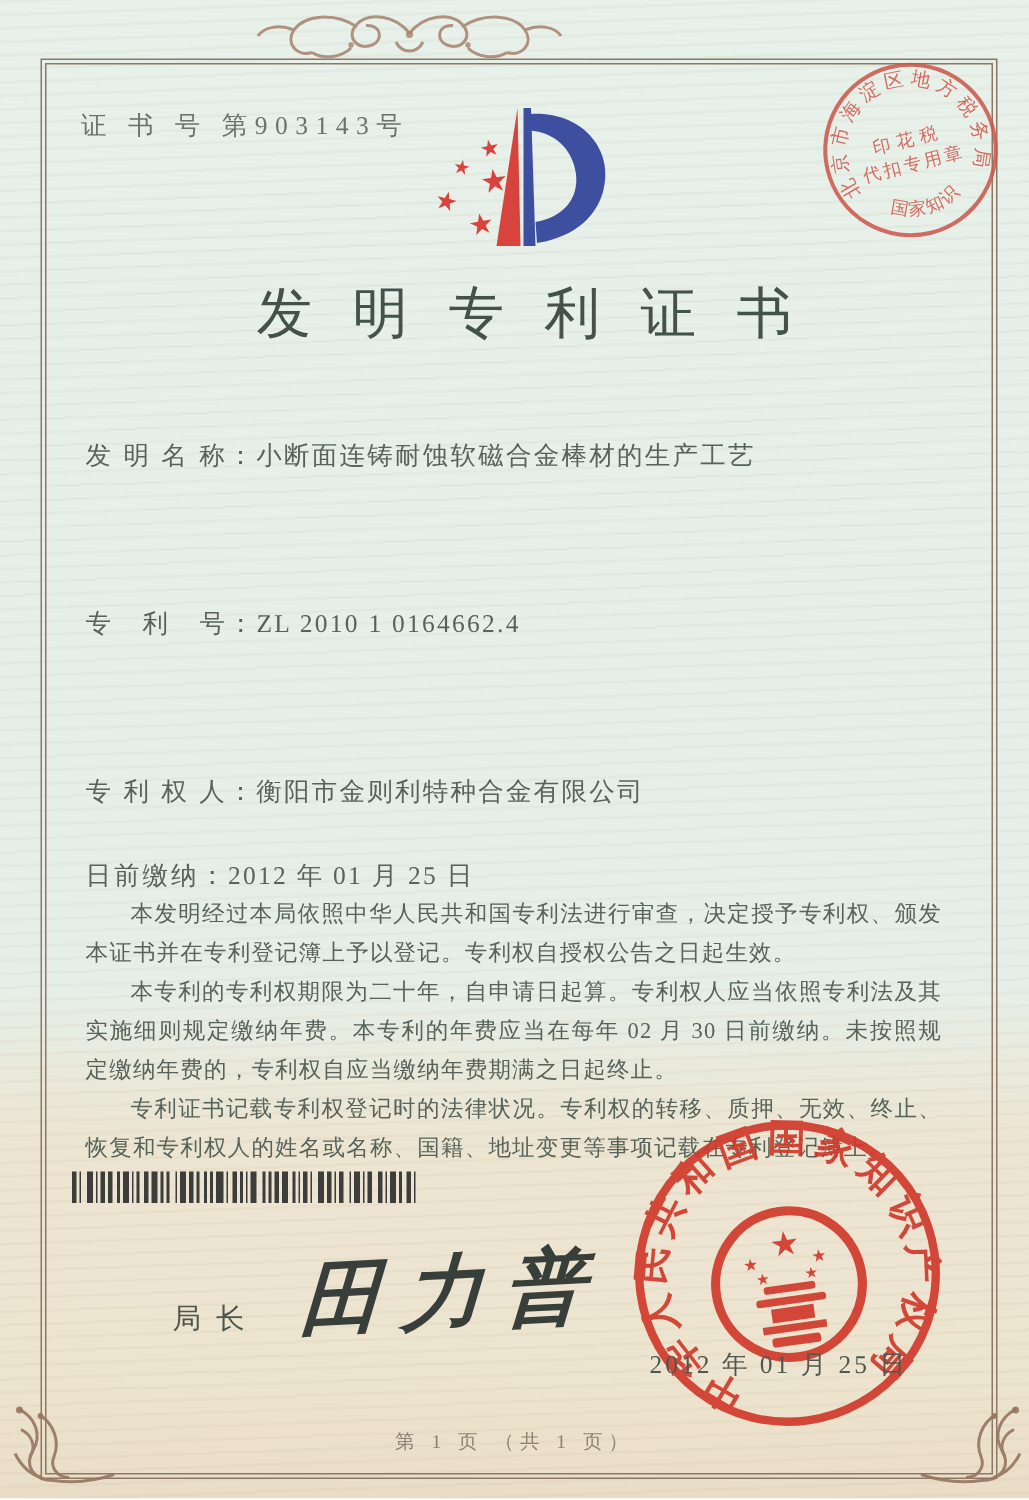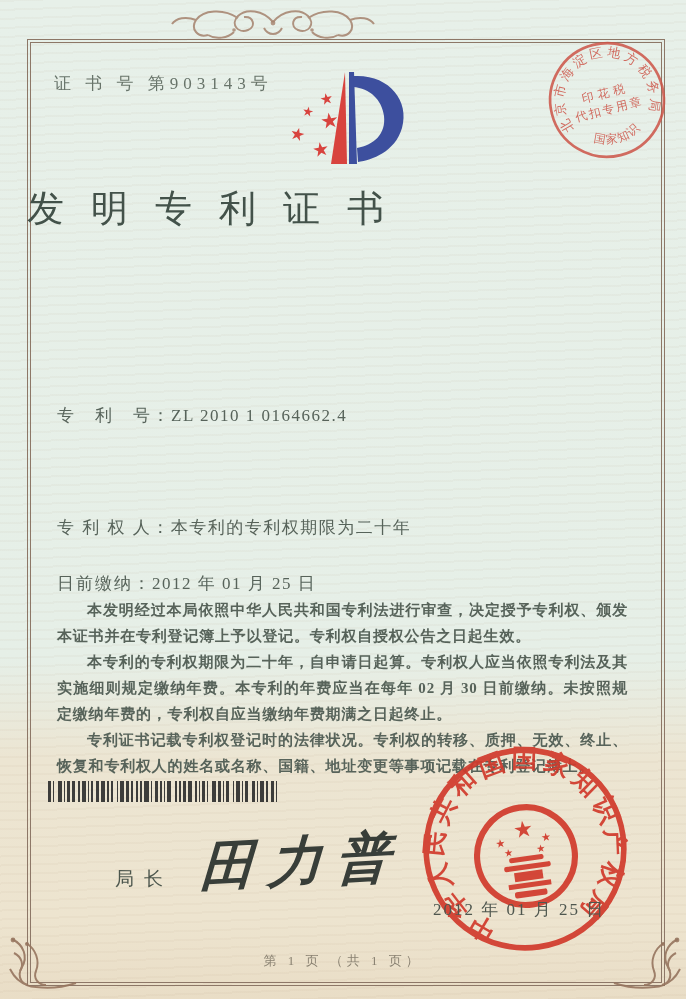--- a/index.html
+++ b/index.html
@@ -18,35 +18,35 @@
   .corner-ornament{position:absolute; bottom:6px; width:74px; height:58px;}
   .corner-ornament.left{left:6px;}
   .corner-ornament.right{right:2px; transform:scaleX(-1);}
   .cert-no{
     position:absolute; left:54px; top:72px;
     font-size:17px; letter-spacing:5px; color:#68746a;
   }
   .logo{position:absolute; left:276px; top:58px; width:152px; height:130px;}
   .tax-stamp{position:absolute; left:545px; top:38px; width:124px; height:124px; transform:rotate(-14deg); opacity:.85;}
   .title{
-    position:absolute; left:0; right:0; top:184px; 
-    font-size:37px; color:#43524a; letter-spacing:27px; padding-left:27px;
+    position:absolute; left:0; right:0; top:184px; text-align:center;
+    font-size:37px; color:#43524a; letter-spacing:27px; padding-left:40px;
     font-weight:500;
   }
   .field-row{
     position:absolute; left:57px; white-space:nowrap;
     font-size:17px; color:#57635a; letter-spacing:1.5px;
   }
   .field-row .lbl{letter-spacing:2px;}
   .body-text{
     position:absolute; left:57px; right:58px; top:597px;
     font-size:15px; line-height:26px; color:#57635a;
     text-align:justify; letter-spacing:0.8px;
   }
-  .body-text p{margin:0; text-indent:2em;font-weight:bold;}
+  .body-text p{margin:0; text-indent:2em;}
   .barcode{position:absolute; left:48px; top:781px; height:21px; display:flex; align-items:stretch;}
   .barcode span{display:block; background:#3d3d3b; height:100%;}
   .sig-label{
     position:absolute; left:115px; top:866px;
     font-size:19px; letter-spacing:10px; color:#4c564d;
   }
   .sig-name{
     position:absolute; left:200px; top:826px;
     font-size:54px; color:#383e39; font-style:italic; font-weight:bold;
     letter-spacing:14px; transform:rotate(-3deg) skewX(-6deg);
@@ -142,25 +142,28 @@
     </text>
     <text class="stamp-text" font-size="11.5" letter-spacing="1">
       <textPath href="#taxArcBottom" startOffset="4%">国家知识产权局</textPath>
     </text>
     <text class="stamp-text" x="60" y="57" font-size="11.5" letter-spacing="4" text-anchor="middle">印花税</text>
     <text class="stamp-text" x="60" y="73" font-size="11.5" letter-spacing="2" text-anchor="middle">代扣专用章</text>
   </svg>
 
   <div class="title">发明专利证书</div>
 
+  <div class="field-row" style="top:292px">
+    <span class="lbl">发 明 名 称：</span><span class="val">小断面连铸耐蚀软磁合金棒材的生产工艺</span>
+  </div>
   <div class="field-row" style="top:404px">
     <span class="lbl">专　利　号：</span><span class="val">ZL 2010 1 0164662.4</span>
   </div>
   <div class="field-row" style="top:516px">
-    <span class="lbl">专 利 权 人：</span><span class="val">本专利的专利权期限为二十年</span>
+    <span class="lbl">专 利 权 人：</span><span class="val">衡阳市金则利特种合金有限公司</span>
   </div>
   <div class="field-row" style="top:572px">
     <span class="lbl">日前缴纳：</span><span class="val">2012 年 01 月 25 日</span>
   </div>
 
   <div class="body-text">
     <p>本发明经过本局依照中华人民共和国专利法进行审查，决定授予专利权、颁发本证书并在专利登记簿上予以登记。专利权自授权公告之日起生效。</p>
     <p>本专利的专利权期限为二十年，自申请日起算。专利权人应当依照专利法及其实施细则规定缴纳年费。本专利的年费应当在每年 02 月 30 日前缴纳。未按照规定缴纳年费的，专利权自应当缴纳年费期满之日起终止。</p>
     <p>专利证书记载专利权登记时的法律状况。专利权的转移、质押、无效、终止、恢复和专利权人的姓名或名称、国籍、地址变更等事项记载在专利登记簿上。</p>
   </div>

